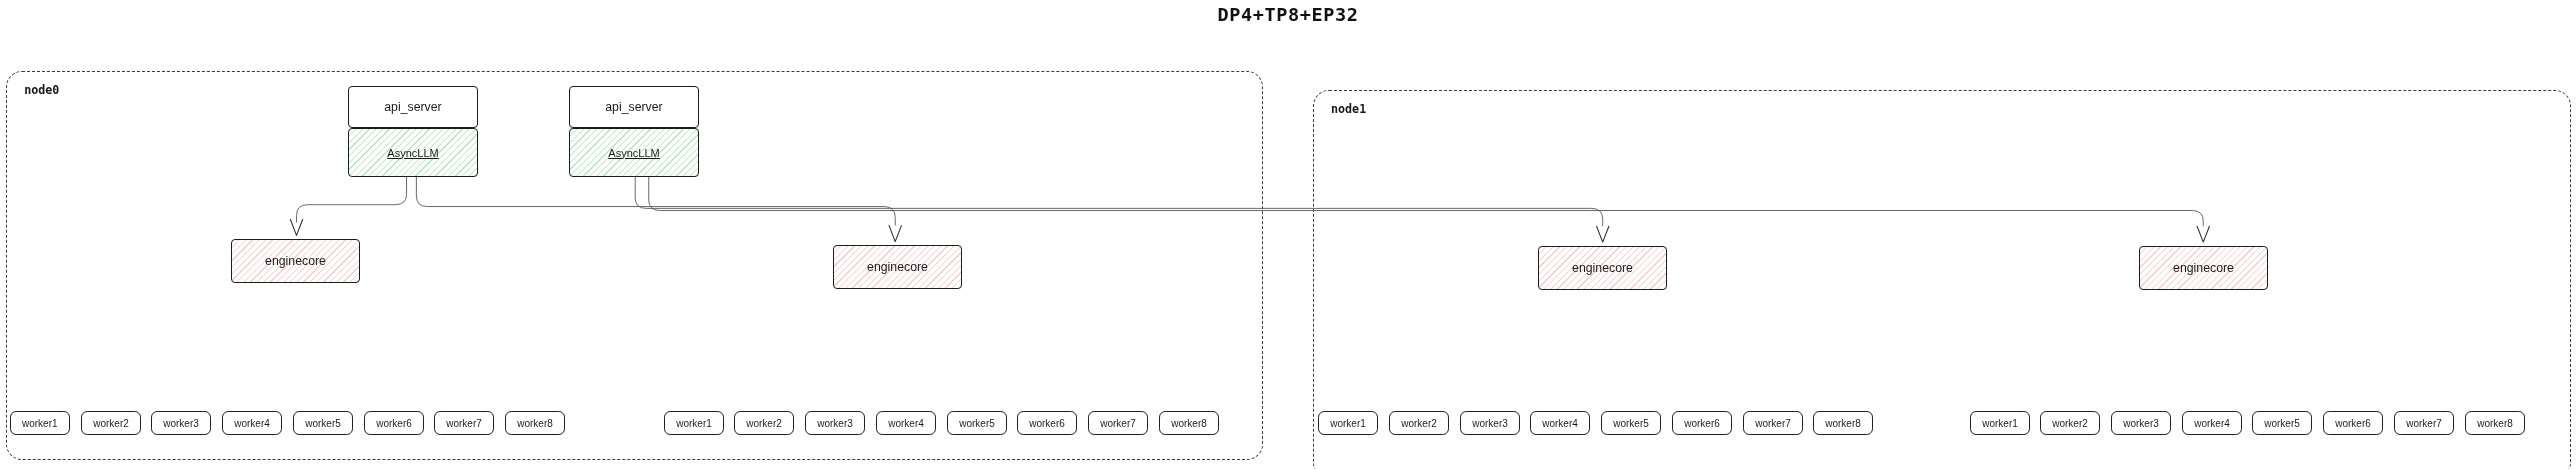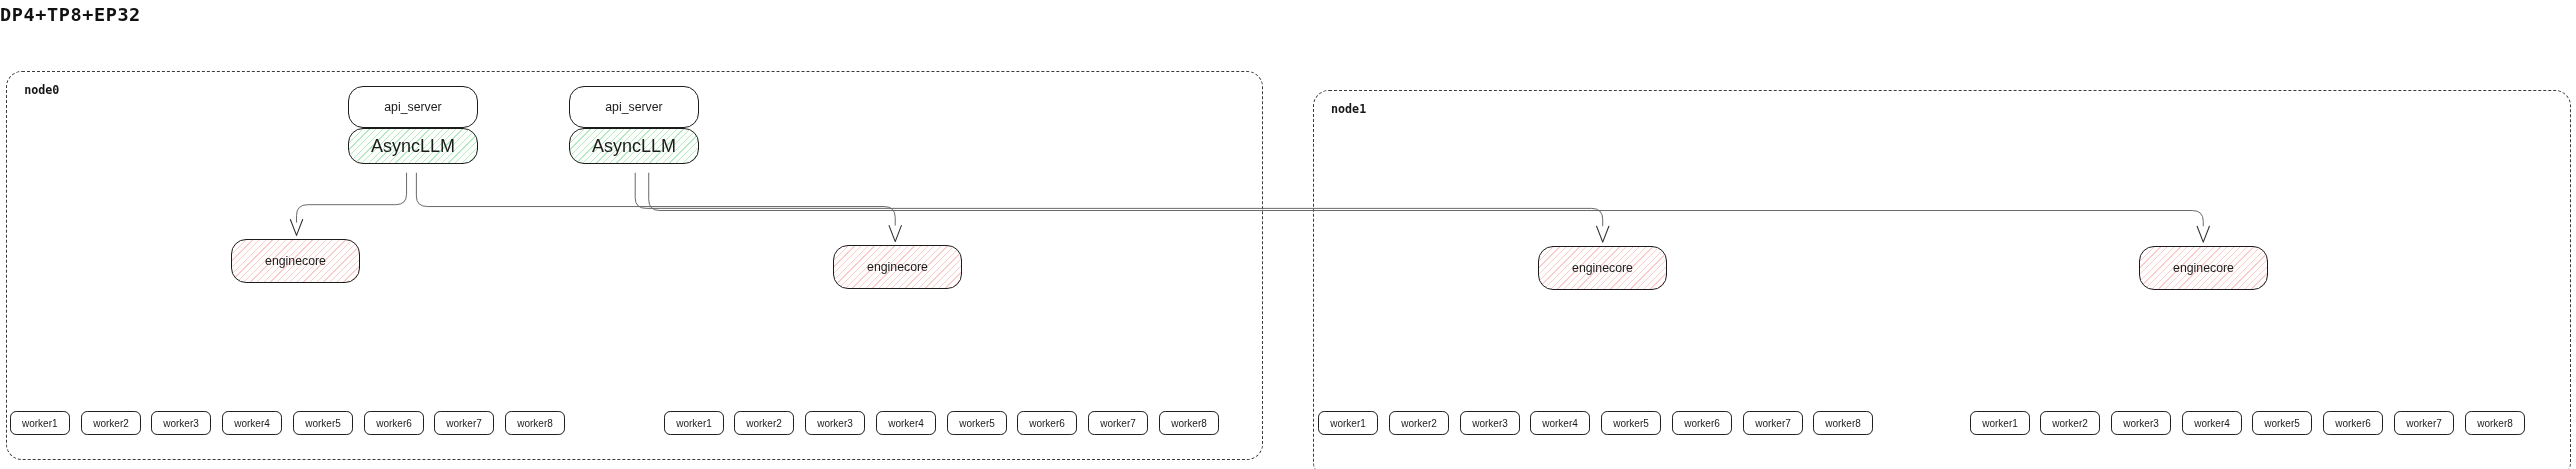--- a/index.html
+++ b/index.html
@@ -10,20 +10,21 @@
     font-family: "Liberation Sans", sans-serif;
   }
   #canvas {
     position: relative;
     width: 2576px; height: 469px;
     background: #ffffff;
   }
   .title {
     position: absolute;
     top: 3.7px; left: 0; width: 100%;
+    text-align: center;
     font-family: "DejaVu Sans Mono", monospace;
     font-weight: 700;
     font-size: 18.5px;
     color: #111111;
     letter-spacing: 0.6px;
   }
   .node {
     position: absolute;
     border: 1.4px dashed #3a3a3a;
     border-radius: 16px;
@@ -38,29 +39,29 @@
     font-family: "DejaVu Sans Mono", monospace;
     font-weight: 600;
     font-size: 11.7px;
     color: #161616;
     text-align: center;
   }
   .box {
     position: absolute;
     box-sizing: border-box;
     border: 1.6px solid #1c1c1c;
-    border-radius: 15px;
+    border-radius: 4px;
     display: flex;
     align-items: center;
     justify-content: center;
     color: #1b1b1b;
     background: #ffffff;
   }
   .api-box   { width: 130px; height: 42px; font-size: 12.3px; z-index: 2; }
-  .llm-box   { width: 130px; height: 36px; font-size: 18px; z-index: 1; }
+  .llm-box   { width: 130px; height: 49px; font-size: 11px; z-index: 1; text-decoration: underline; }
   .engine-box{ width: 129px; height: 44px; font-size: 12.3px; }
   .hatch-green {
     background-color: #fdfffd;
     background-image: repeating-linear-gradient(135deg,
       rgba(128, 212, 150, 0.55) 0px, rgba(128, 212, 150, 0.55) 0.9px,
       transparent 0.9px, transparent 4.7px);
   }
   .hatch-pink {
     background-color: #fffdfd;
     background-image: repeating-linear-gradient(135deg,

